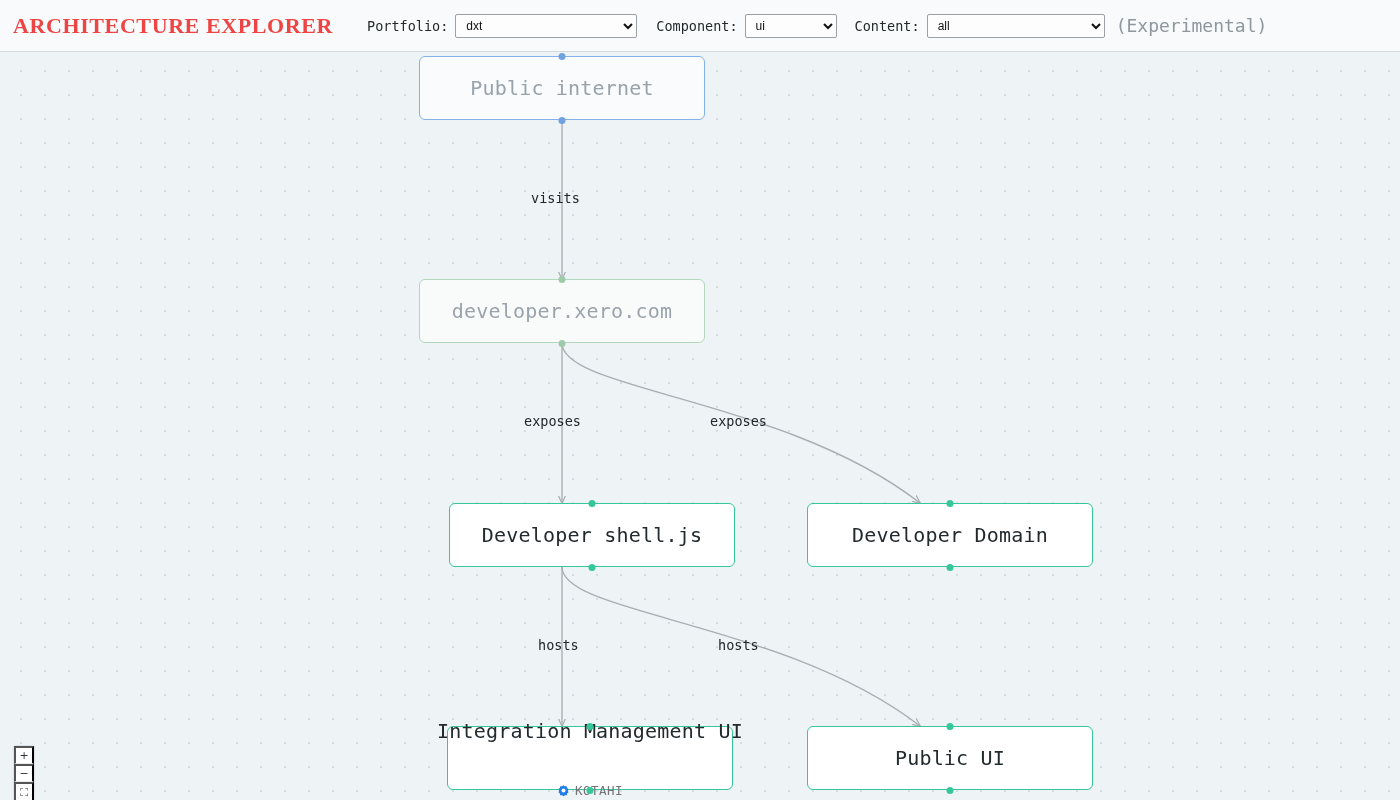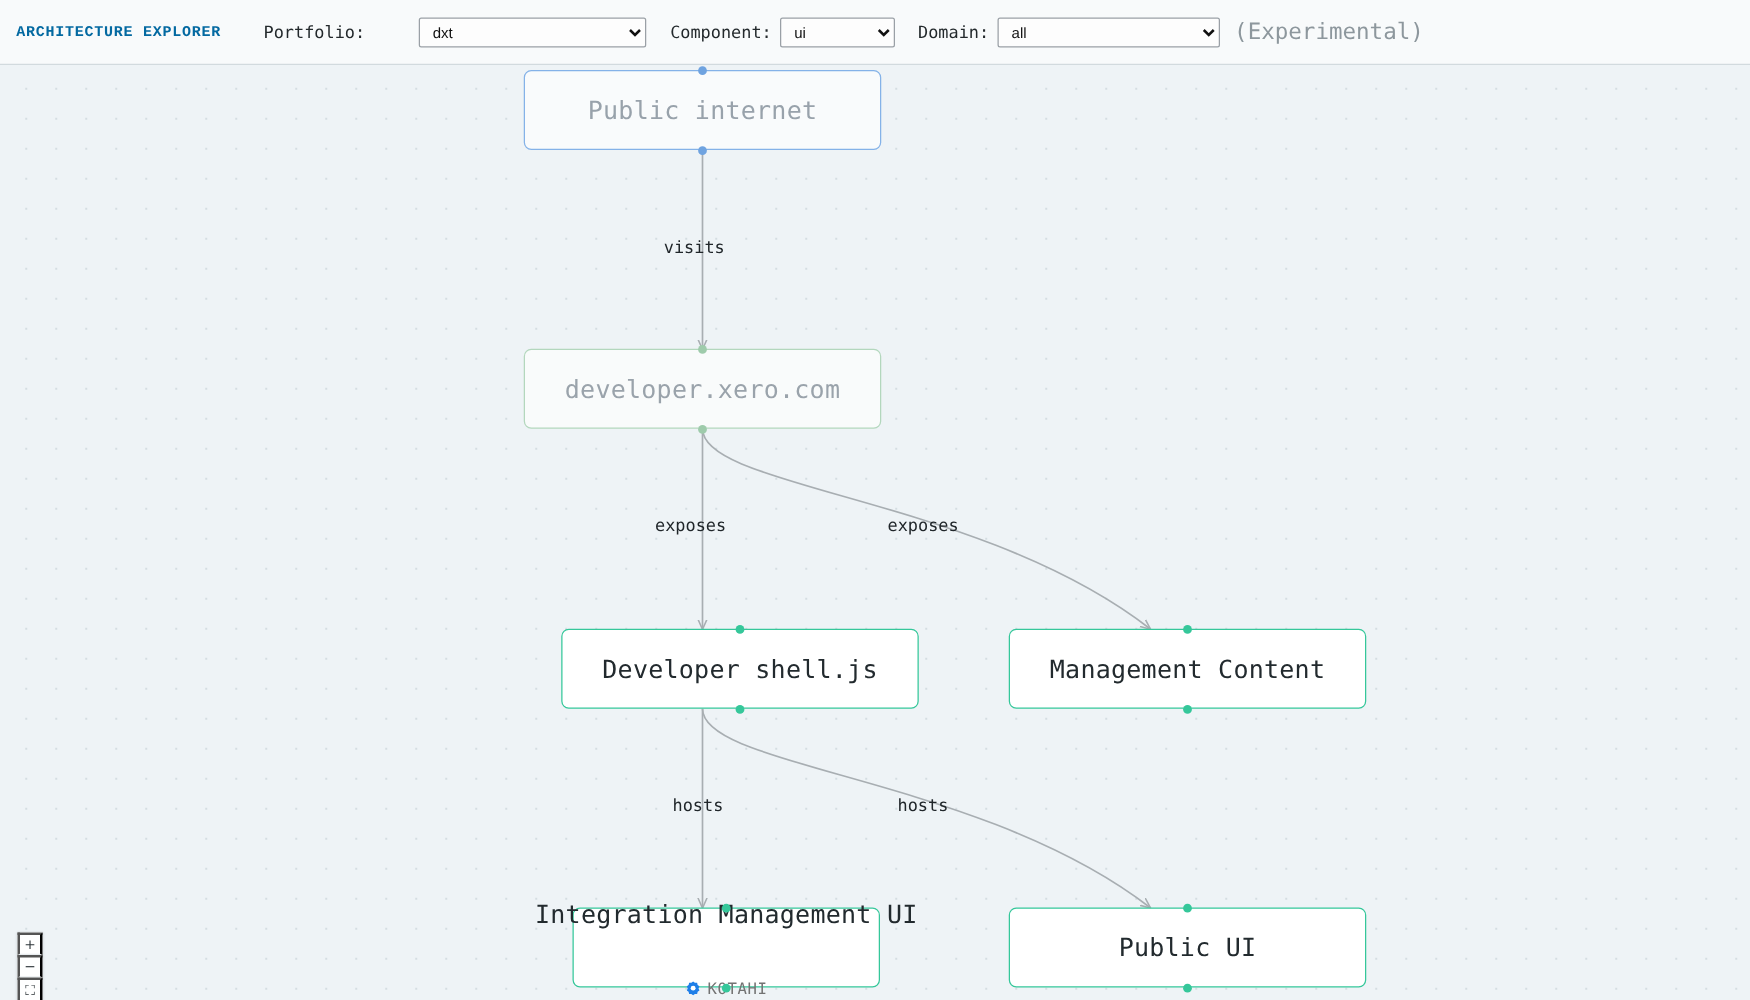--- a/index.html
+++ b/index.html
@@ -18,25 +18,25 @@
   #header {
     position: absolute; left: 0; top: 0;
     width: 1400px; height: 52px;
     background: #f8fafb;
     border-bottom: 1px solid #d2dade;
     display: flex; align-items: center;
     padding-left: 13px;
     z-index: 30;
   }
   #app-title {
-    font-family: Liberation Mono, monospace;
+    font-family: Liberation Serif, serif;
     font-weight: bold;
-    font-size: 12px;
+    font-size: 22px;
     letter-spacing: 0.6px;
-    color: #0369a1;
+    color: #ef4444;
     white-space: nowrap;
   }
   .ctl-group {
     display: flex; align-items: center;
     white-space: nowrap;
   }
   .ctl-label {
     font-family: "DejaVu Sans Mono", "Liberation Mono", monospace;
     font-size: 13.5px;
     color: #23292c;
@@ -181,36 +181,36 @@
   .zoom-btn:last-child { border-bottom: none; }
 </style>
 </head>
 <body>
 
 <div id="app">
 
   <div id="header">
     <div id="app-title">ARCHITECTURE EXPLORER</div>
 
-    <div class="ctl-group" style="margin-left:34px;gap:36px;">
+    <div class="ctl-group" style="margin-left:34px;">
       <span class="ctl-label">Portfolio:</span>
       <select id="sel-portfolio" class="ctl-select">
         <option>dxt</option>
       </select>
     </div>
 
     <div class="ctl-group" style="margin-left:19px;">
       <span class="ctl-label">Component:</span>
       <select id="sel-component" class="ctl-select">
         <option>ui</option>
       </select>
     </div>
 
     <div class="ctl-group" style="margin-left:18px;">
-      <span class="ctl-label">Domain:</span>
+      <span class="ctl-label">Content:</span>
       <select id="sel-domain" class="ctl-select">
         <option>all</option>
       </select>
     </div>
 
     <span class="experimental">(Experimental)</span>
   </div>
 
   <div id="canvas">
 
@@ -240,24 +240,24 @@
           <span class="node-label">developer.xero.com</span>
           <span class="handle bottom"></span>
         </div>
         <div class="node active" style="left: 419px; top: 451px; width: 286px; height: 64px;">
           <span class="handle top"></span>
           <span class="node-label">Developer shell.js</span>
           <span class="handle bottom"></span>
         </div>
         <div class="node active" style="left: 777px; top: 451px; width: 286px; height: 64px;">
           <span class="handle top"></span>
-          <span class="node-label">Management Content</span>
-          <span class="handle bottom"></span>
-        </div>
-        <div class="node active" style="left: 428px; top: 674px; width: 246px; height: 64px; gap: 31px;">
+          <span class="node-label">Developer Domain</span>
+          <span class="handle bottom"></span>
+        </div>
+        <div class="node active" style="left: 417px; top: 674px; width: 286px; height: 64px; gap: 31px;">
           <span class="handle top"></span>
           <span class="node-label">Integration Management UI</span>
           <span class="kotahi-badge">
             <svg class="kotahi-icon" width="13" height="13" viewBox="0 0 24 24">
               <path fill="#1f7fe8" d="M12 2.2l2.6 2.0h3.3l0.8 3.2 2.6 2.0-1.3 3.0 1.3 3.0-2.6 2.0-0.8 3.2h-3.3L12 22.6 9.4 20.6H6.1l-0.8-3.2-2.6-2.0 1.3-3.0-1.3-3.0 2.6-2.0 0.8-3.2h3.3z"></path>
               <circle cx="12" cy="12" r="3.6" fill="#ffffff"></circle>
             </svg>
             <span class="kotahi-text">KOTAHI</span>
           </span>
           <span class="handle bottom"></span>

